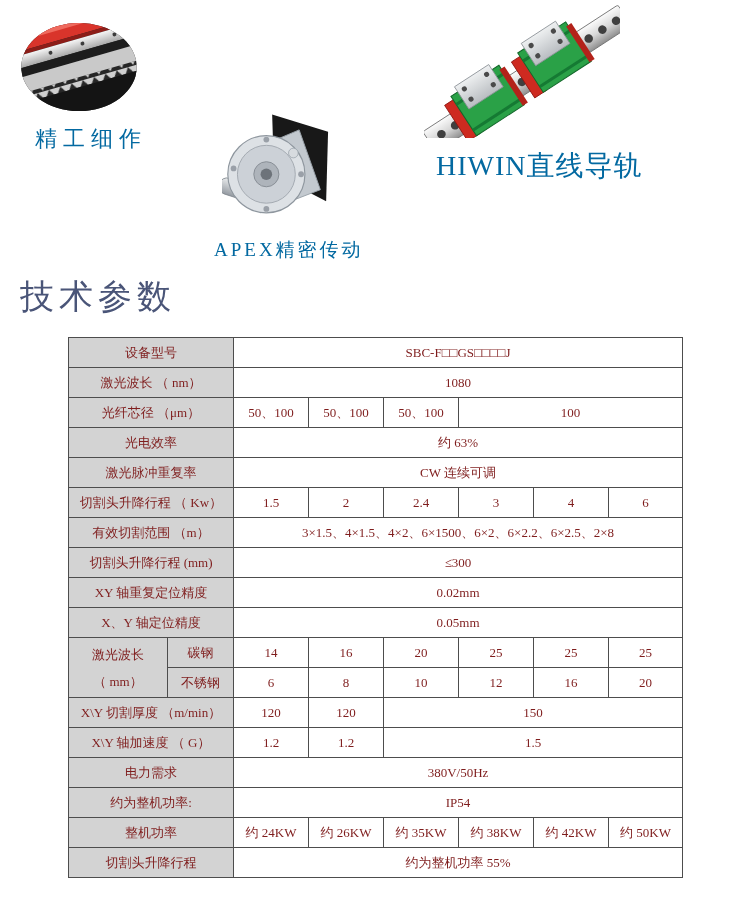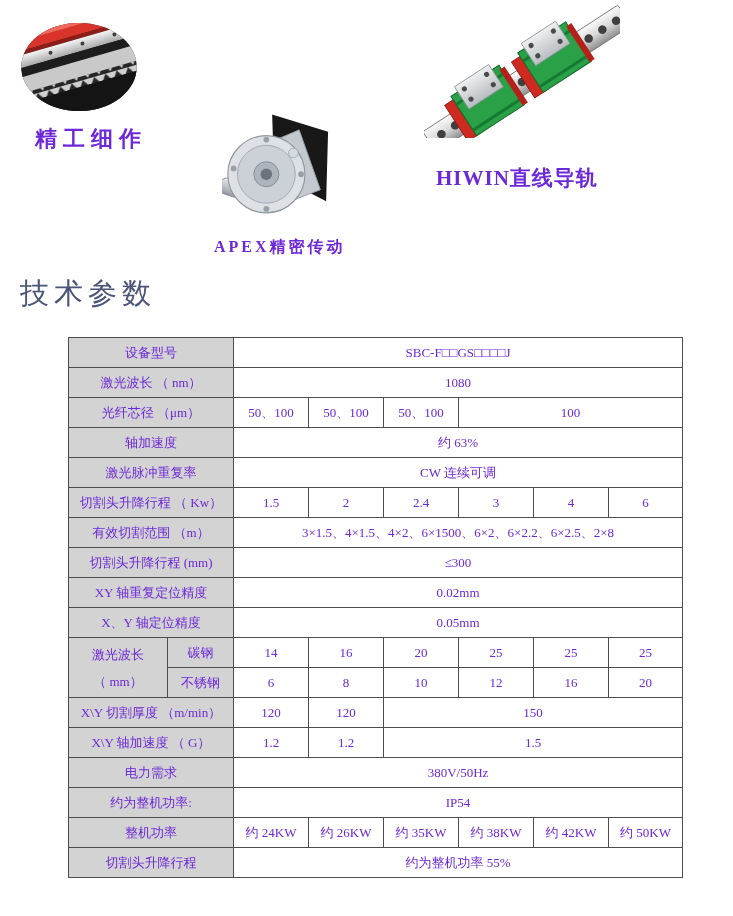--- a/index.html
+++ b/index.html
@@ -3,36 +3,36 @@
 <meta charset="utf-8">
 <style>
   html,body{margin:0;padding:0;}
   body{
     width:733px;height:916px;position:relative;background:#ffffff;
     font-family:"Liberation Serif","DejaVu Serif",serif;
     overflow:hidden;
   }
   .abs{position:absolute;}
   .caption{
-    color:#6d28d9;font-weight:700;white-space:nowrap;
+    color:#0369a1;font-weight:400;white-space:nowrap;
   }
   .cap-jinggong{left:35px;top:124px;font-size:22px;letter-spacing:6px;}
-  .cap-apex{left:214px;top:237px;font-size:16px;letter-spacing:3px;}
-  .cap-hiwin{left:436px;top:164px;font-size:21px;letter-spacing:1px;}
+  .cap-apex{left:214px;top:237px;font-size:19px;letter-spacing:3px;}
+  .cap-hiwin{left:436px;top:147px;font-size:28px;letter-spacing:1px;}
   .section-title{
-    left:20px;top:274px;font-size:29px;color:#4a5578;letter-spacing:5px;font-weight:500;text-align:right;
+    left:20px;top:274px;font-size:34px;color:#4a5578;letter-spacing:5px;font-weight:500;text-align:right;
   }
   .photo-oval{left:20px;top:22px;width:118px;height:90px;}
   .photo-apex{left:222px;top:110px;width:108px;height:115px;}
   .photo-hiwin{left:424px;top:5px;width:196px;height:133px;}
 
   table.spec{
     position:absolute;left:68px;top:337px;width:614px;
     border-collapse:collapse;table-layout:fixed;
-    font-size:13px;color:#6d28d9;
+    font-size:13px;color:#7f1d1d;
   }
   table.spec td{
     border:1px solid #4d4d4d;height:29px;text-align:center;
     padding:0 1px;overflow:hidden;white-space:nowrap;
   }
   td.lbl{background:#d3d3d3;}
   td.thick-lbl div{line-height:27px;}
 </style>
 </head>
 <body>
@@ -171,21 +171,21 @@
       <td colspan="6">1080</td>
     </tr>
     <tr>
       <td class="lbl" colspan="2">光纤芯径 （μm）</td>
       <td>50、100</td>
       <td>50、100</td>
       <td>50、100</td>
       <td colspan="3">100</td>
     </tr>
     <tr>
-      <td class="lbl" colspan="2">轴加速度</td>
+      <td class="lbl" colspan="2">光电效率</td>
       <td colspan="6">约 63%</td>
     </tr>
     <tr>
       <td class="lbl" colspan="2">激光脉冲重复率</td>
       <td colspan="6">CW 连续可调</td>
     </tr>
     <tr>
       <td class="lbl" colspan="2">切割头升降行程 （ Kw）</td>
       <td>1.5</td>
       <td>2</td>

